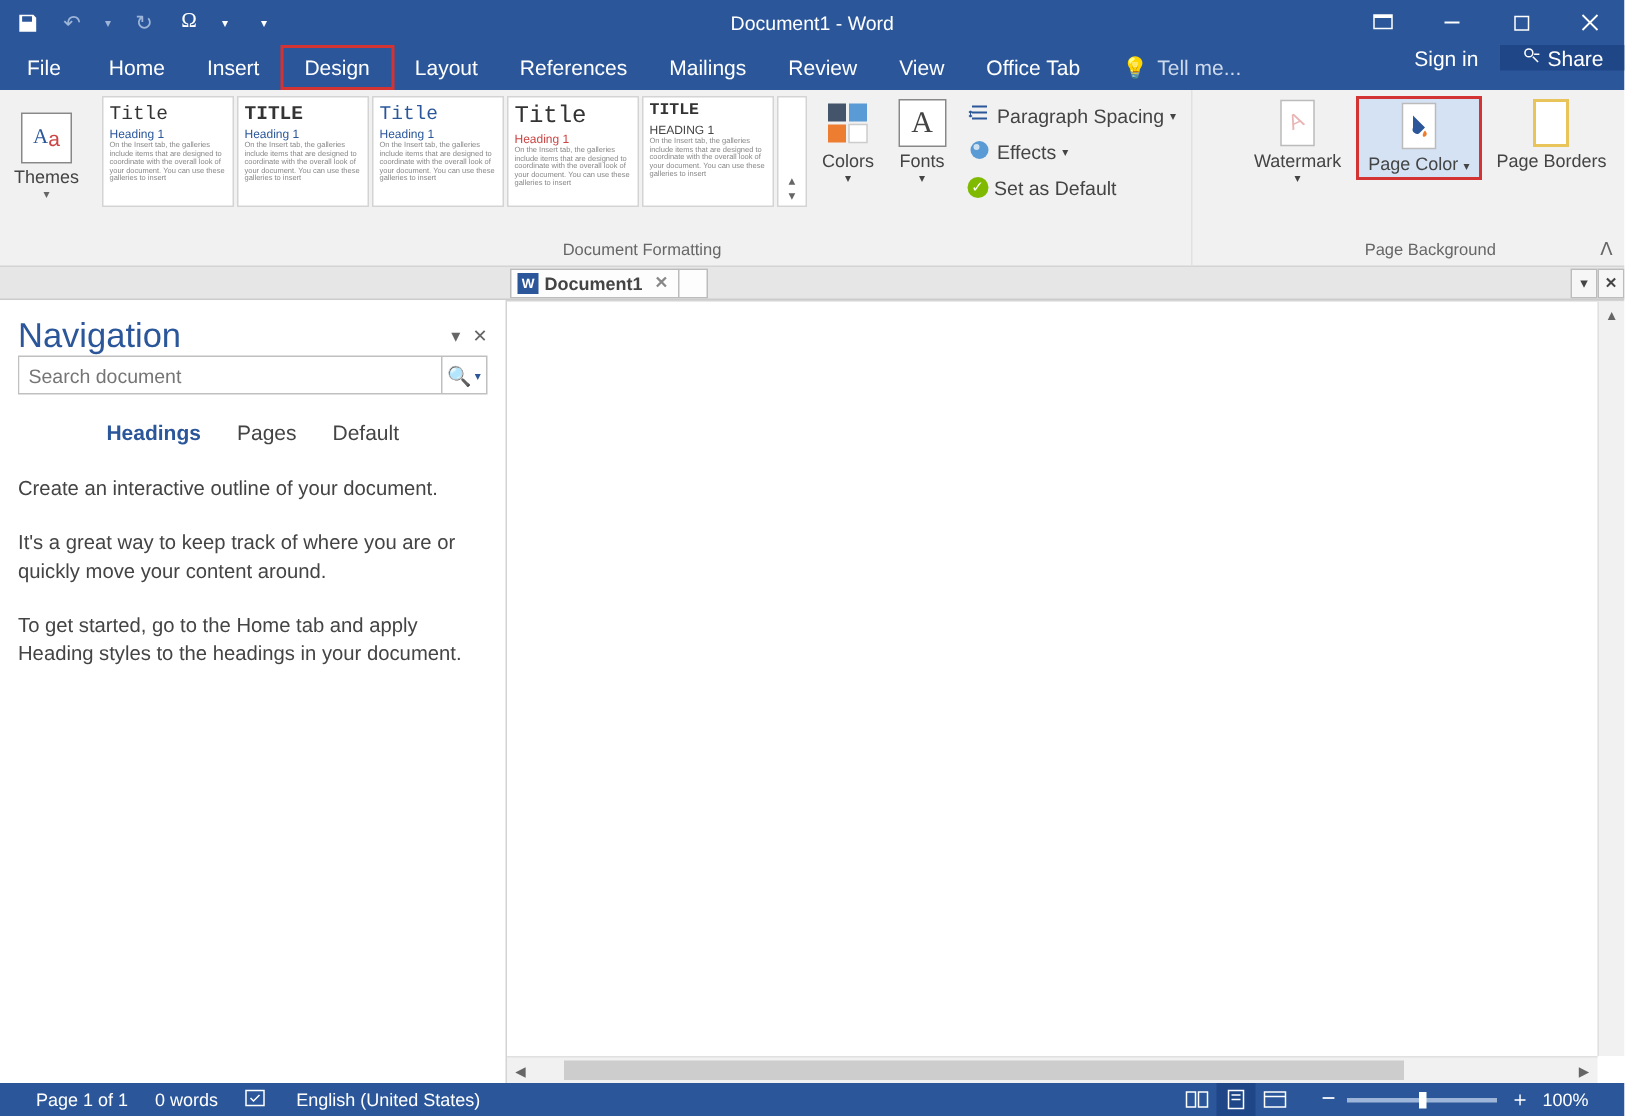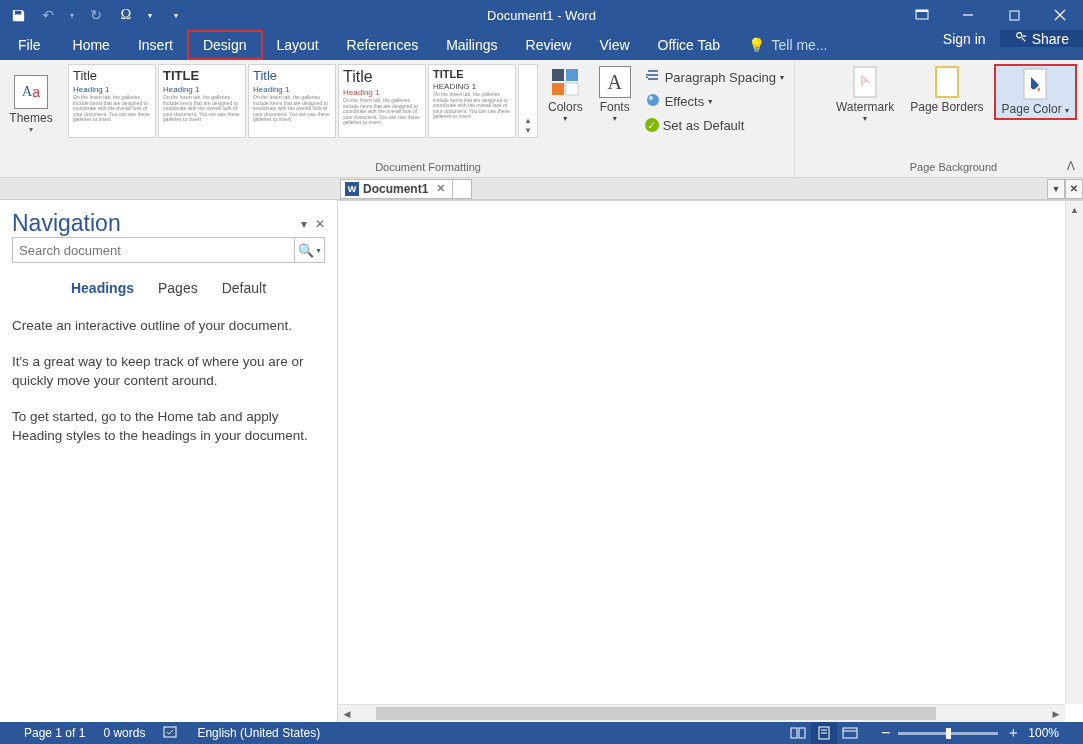--- a/index.html
+++ b/index.html
@@ -25,21 +25,21 @@
 .rgroup-body { display: flex; align-items: flex-start; gap: 4px; flex: 1; }
 .rgroup-label { font-size: 11px; color: #666; height: 16px; display: flex; align-items: center; }
 .ribbon-collapse { position: absolute; right: 8px; bottom: 4px; color: #666; font-size: 12px; }
 
 .themes-btn { display: flex; flex-direction: column; align-items: center; justify-content: center; width: 50px; height: 80px; }
 .themes-ico { width: 34px; height: 34px; border: 1px solid #888; display: flex; align-items: center; justify-content: center; background: #fff; font-size: 14px; color: #2b579a; }
 .themes-lbl { font-size: 12px; color: #444; margin-top: 2px; }
 
 .docfmt-gallery { display: flex; gap: 2px; height: 74px; }
 .style-card { width: 88px; height: 74px; background: #fff; border: 1px solid #d4d4d4; padding: 3px 4px; overflow: hidden; font-size: 8px; color: #666; }
-.style-card .ttl { font-size: 13px; color: #333; font-weight: 400; }
+.style-card .ttl { font-size: 13px; color: #333; font-weight: 400; font-family: Liberation Mono, monospace; }
 .style-card .hd { font-size: 8px; color: #2b579a; margin: 2px 0 1px; }
 .style-card .tiny { font-size: 5px; line-height: 1.1; color: #888; display: block; }
 .gallery-more { width: 20px; height: 74px; border: 1px solid #d4d4d4; background: #fff; display: flex; flex-direction: column; justify-content: flex-end; align-items: center; font-size: 9px; color: #666; padding-bottom: 2px; }
 
 .big-btn { display: flex; flex-direction: column; align-items: center; justify-content: flex-start; width: auto; padding: 2px 6px; font-size: 12px; color: #444; }
 .big-btn .ico { width: 32px; height: 32px; margin-bottom: 2px; display: flex; align-items: center; justify-content: center; }
 .big-btn.highlight { border: 2px solid #d43333; background: #d4e2f4; }
 
 .small-row { display: flex; align-items: center; gap: 4px; font-size: 13px; color: #444; height: 22px; padding: 0 4px; }
 .small-row .chk { width: 14px; height: 14px; border-radius: 50%; background: #7fba00; color: #fff; font-size: 10px; display: flex; align-items: center; justify-content: center; }
@@ -249,37 +249,37 @@
       <div class="big-btn">
         <div class="ico">
             <svg width="28" height="34">
               <rect x="3" y="2" width="22" height="30" fill="#fff" stroke="#bbb"></rect>
               <text x="14" y="20" font-size="14" fill="#e8b4b4" text-anchor="middle" transform="rotate(-25 14 18)">A</text>
             </svg>
           </div>
         <span>Watermark</span>
           <span style="font-size:8px">▾</span>
       </div>
-      <div class="big-btn">
-        <div class="ico">
-            <svg width="28" height="34">
-              <rect x="3" y="2" width="22" height="30" fill="#fff" stroke="#e8c45a" stroke-width="2"></rect>
-            </svg>
-          </div>
-        <span>Page Borders</span>
-      </div>
       <div class="big-btn highlight">
         <div class="ico">
             <svg width="28" height="34">
               <rect x="3" y="2" width="22" height="30" fill="#fff" stroke="#bbb"></rect>
               <path d="M10 10l8 8l-4 4a3 3 0 01-4-4z" fill="#2b579a"></path>
               <path d="M18 20c1 1 2 3 0 4s-2-2 0-4z" fill="#ed7d31"></path>
             </svg>
           </div>
         <span><span>Page Color</span> <span style="font-size:8px">▾</span></span>
+      </div>
+      <div class="big-btn">
+        <div class="ico">
+            <svg width="28" height="34">
+              <rect x="3" y="2" width="22" height="30" fill="#fff" stroke="#e8c45a" stroke-width="2"></rect>
+            </svg>
+          </div>
+        <span>Page Borders</span>
       </div>
     </div>
     <div class="rgroup-label">Page Background</div>
   </div>
   <div class="ribbon-collapse">ᐱ</div>
 </div>
 
 <div class="doc-tab-bar" style="padding-left:340px">
   <div class="doc-tab">
     <span class="w">W</span>

